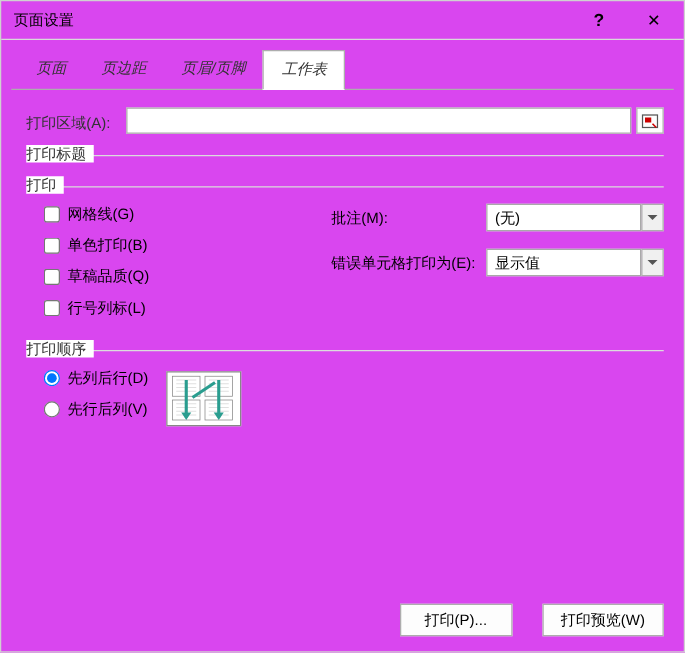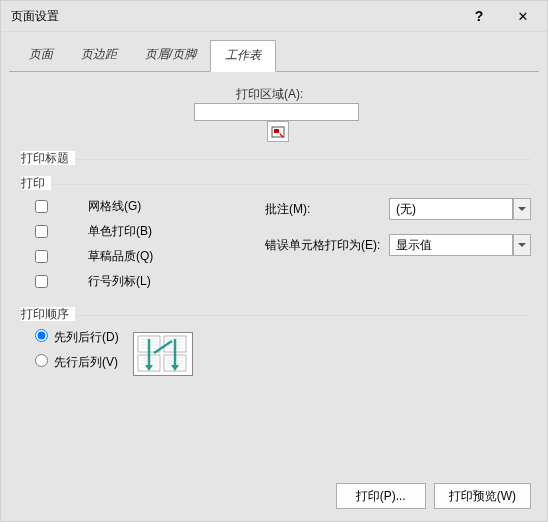--- a/index.html
+++ b/index.html
@@ -1,55 +1,55 @@
 <!DOCTYPE html>
 <html><head>
 <meta charset="utf-8">
 <style>
 * { box-sizing: border-box; font-family: "Microsoft YaHei", "SimSun", Arial, sans-serif; font-size: 12px; }
 body { margin: 0; background: #fff; }
-.window { width: 548px; height: 522px; background: #e5e5e5; border: 1px solid #d0d0d0; position: relative; }
+.window { width: 548px; height: 522px; background: #d946ef; border: 1px solid #d0d0d0; position: relative; }
 .titlebar { height: 30px; display: flex; align-items: center; justify-content: space-between; padding: 0 2px 0 10px; }
 .title-text { font-size: 12px; color: #000; }
 .title-controls { display: flex; align-items: center; }
 .title-btn { width: 44px; height: 28px; display: flex; align-items: center; justify-content: center; font-size: 14px; font-family: Arial; cursor: default; }
 .title-btn.help { font-weight: bold; }
 .title-btn.close { font-size: 13px; }
 .divider { height: 1px; background: #d9d9d9; margin: 0; }
 .tabs { display: flex; padding: 8px 8px 0 14px; position: relative; }
 .tab { padding: 6px 14px 7px 14px; cursor: default; color: #333; position: relative; margin-right: 0; font-style: italic; }
 .tab.active { border: 1px solid #adadad; border-bottom: 1px solid #fff; background: #fff; z-index: 2; margin-bottom: -1px; text-align: right; }
 .tab-line { height: 1px; background: #adadad; margin: 0 8px; }
 .body { padding: 14px 16px 10px 20px; }
-.row { display: flex; align-items: center; margin-bottom: 6px; flex-direction: column; }
+.row { display: flex; align-items: flex-end; margin-bottom: 6px; }
 .label { min-width: 80px; color: #333; }
 .input-text { flex: 1; height: 21px; border: 1px solid #a9a9a9; padding: 1px 4px; background: #fff; }
 .ref-btn { width: 22px; height: 21px; margin-left: 4px; border: 1px solid #adadad; background: #fdfdfd; display: flex; align-items: center; justify-content: center; }
 .ref-btn svg { display:block; }
 .section-label { color: #333; margin: 8px 0 6px 0; position: relative; }
 .section-label-text { background: #fff; padding-right: 6px; position: relative; z-index: 1; }
 .section-line { position: absolute; top: 50%; left: 0; right: 0; height: 1px; background: #dcdcdc; z-index: 0; }
 .indent { padding-left: 14px; }
 .print-grid { display: flex; }
 .print-left { flex: 0 0 230px; }
 .print-right { flex: 1; }
-.check-row { display: flex; align-items: center; margin-bottom: 8px; gap: 34px; }
+.check-row { display: flex; align-items: center; margin-bottom: 8px; }
 .check-row input { margin: 0 6px 0 0; width: 13px; height: 13px; }
 .combo-row { display: flex; align-items: center; margin-bottom: 14px; }
 .combo-label { min-width: 124px; }
 .combo { flex: 1; display: flex; }
 .combo-input { flex: 1; height: 22px; border: 1px solid #a9a9a9; padding: 2px 6px; background: #fff; display: flex; align-items: center; }
 .combo-btn { width: 18px; height: 22px; border: 1px solid #adadad; border-left: 1px solid #adadad; background: #f0f0f0; display: flex; align-items: center; justify-content: center; }
 .combo-btn::after { content: ""; border-left: 4px solid transparent; border-right: 4px solid transparent; border-top: 4px solid #555; }
 .radio-group { display: flex; align-items: center; }
 .radio-col { margin-right: 14px; }
-.radio-row { display: flex; align-items: flex-start; margin-bottom: 8px; }
+.radio-row { display: flex; align-items: center; margin-bottom: 8px; }
 .radio-row input { margin: 0 6px 0 0; width: 13px; height: 13px; }
 .order-img { width: 60px; height: 44px; border: 1px solid #888; background: #fff; position: relative; }
-.footer { position: absolute; bottom: 12px; right: 16px; display: flex; gap: 8px; }
+.footer { position: absolute; bottom: 12px; right: 16px; display: flex; gap: 24px; }
 .btn { min-width: 90px; height: 26px; border: 1px solid #adadad; background: #fdfdfd; padding: 0 14px; display: flex; align-items: center; justify-content: center; cursor: default; }
 </style>
 </head>
 <body>
 
 <div class="window">
   <div class="titlebar">
     <span class="title-text">页面设置</span>
     <div class="title-controls">
       <div class="title-btn help">?</div>

